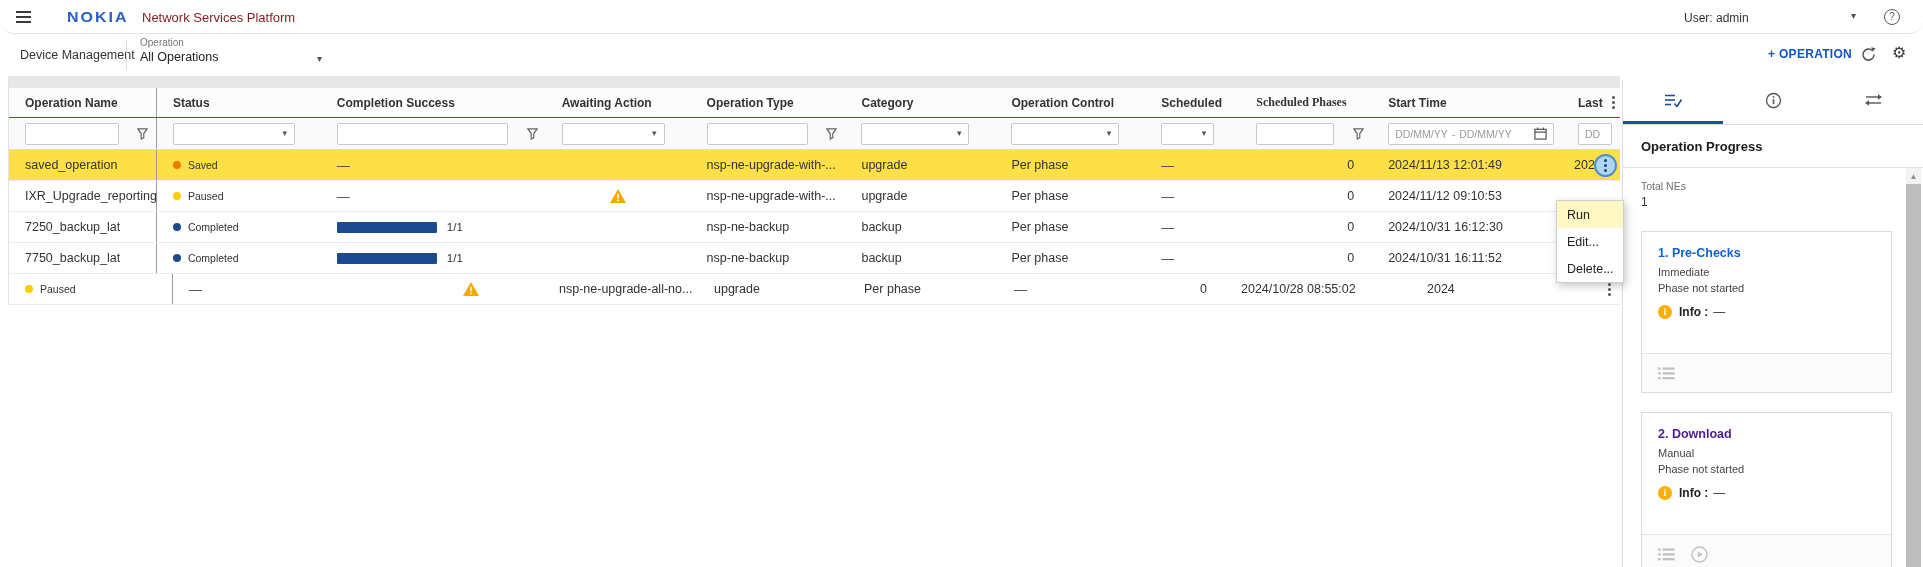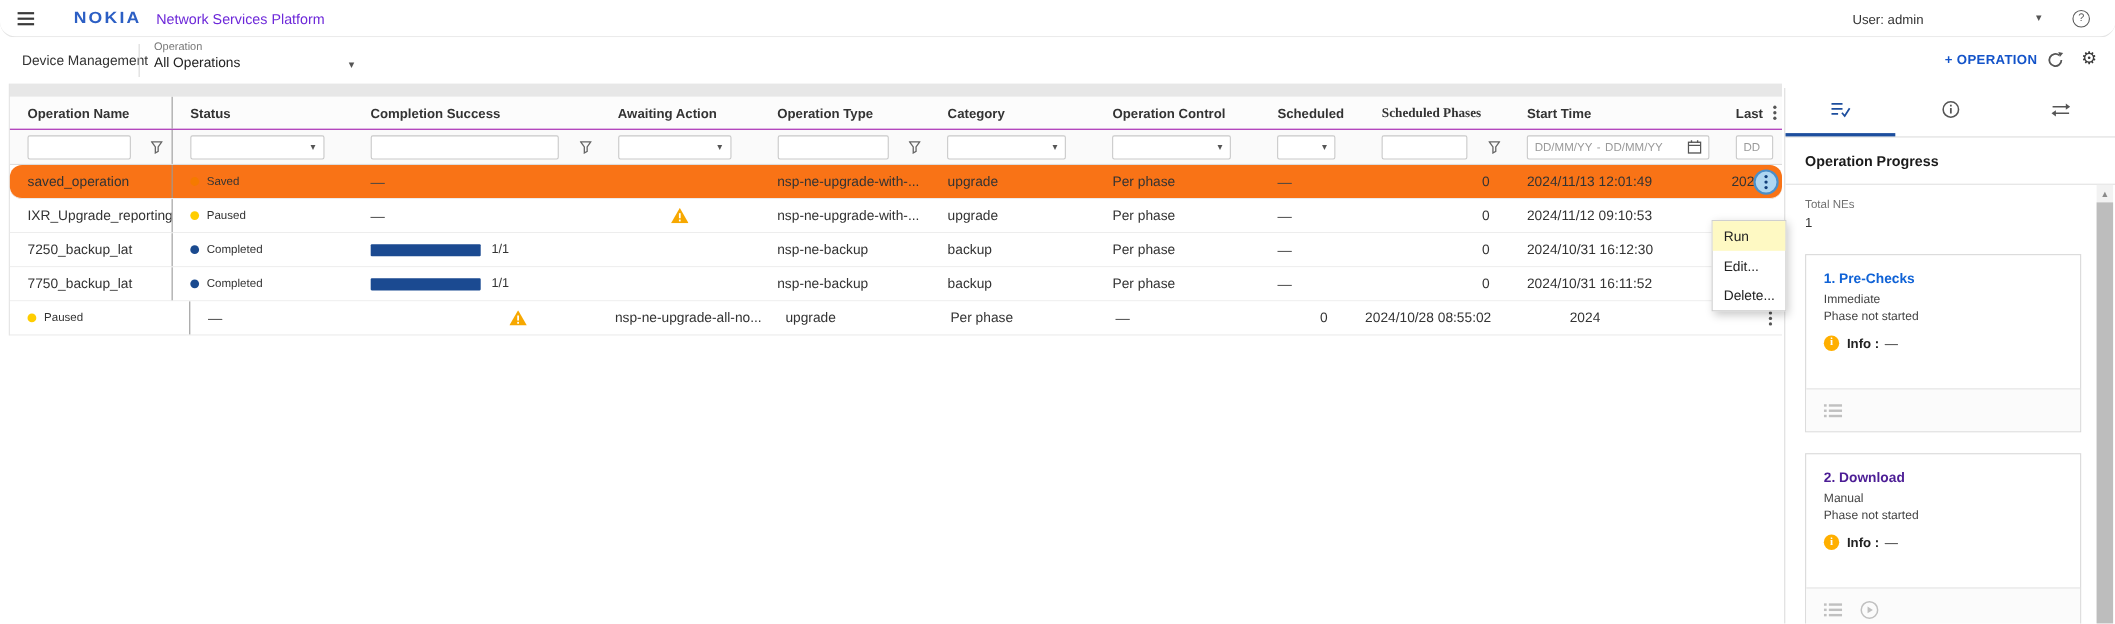--- a/index.html
+++ b/index.html
@@ -6,21 +6,21 @@
   html,body { width:1923px; height:567px; overflow:hidden; background:#fff;
     font-family:"Liberation Sans", sans-serif; color:#333; position:relative; }
 
   
   .topbar { position:absolute; left:0; top:0; width:1923px; height:34px;
     border-bottom:1px solid #e4e4e4; background:#fff;border-radius:14px; }
   .hamburger { position:absolute; left:16px; top:11px; width:15px; height:12px; cursor:pointer; }
   .hamburger span { display:block; height:2px; background:#3a3a3a; margin-bottom:3px; }
   .nokia-logo { position:absolute; left:67px; top:8px; font-size:16px; font-weight:700;
     letter-spacing:2px; transform:scaleY(.92); }
-  .product-title { position:absolute; left:142px; top:10px; font-size:13px; color:#6d28d9; }
+  .product-title { position:absolute; left:142px; top:10px; font-size:13px; color:#7f1d1d; }
   .user-label { position:absolute; left:1684px; top:11px; font-size:12px; color:#333; }
   .user-caret { position:absolute; left:1851px; top:10px; font-size:10px; color:#555; cursor:pointer; }
   .help-btn { position:absolute; left:1884px; top:9px; width:16px; height:16px; border:1.4px solid #5a5a5a;
     border-radius:50%; font-size:10px; color:#5a5a5a; text-align:center; line-height:14px; cursor:pointer; }
 
   
   .toolbar { position:absolute; left:0; top:34px; width:1923px; height:42px; background:#fff; }
   .ctx-title { position:absolute; left:20px; top:14px; font-size:12.5px; color:#333; }
   .tb-divider { position:absolute; left:126px; top:6px; width:1px; height:30px; background:#d9d9d9; }
   .op-select { position:absolute; left:140px; top:3px; width:190px; height:36px; cursor:pointer; }
@@ -237,21 +237,21 @@
           </span>
         </div>
       </div>
       <div class="fc" style="width: 58px;">
         <div class="f-date" style="width: 44px;">
           <span>DD</span>
         </div>
       </div>
     </div>
   <div class="tbody" id="tbody">
-      <div class="row" style="background: #f97316; border-radius: 11px;">
+      <div class="row" style="background: #fde047;">
         <div class="cell" style="width: 148px;">saved_operation</div>
         <div class="cell" style="width: 164px;">
           <span class="status-dot" style="background: rgb(245, 122, 0);"></span>
           <span class="status-txt">Saved</span>
         </div>
         <div class="cell" style="width: 225px;">
           <span class="dash">—</span>
         </div>
         <div class="cell cell-awaiting" style="width: 145px;"></div>
         <div class="cell" style="width: 155px;">nsp-ne-upgrade-with-...</div>

